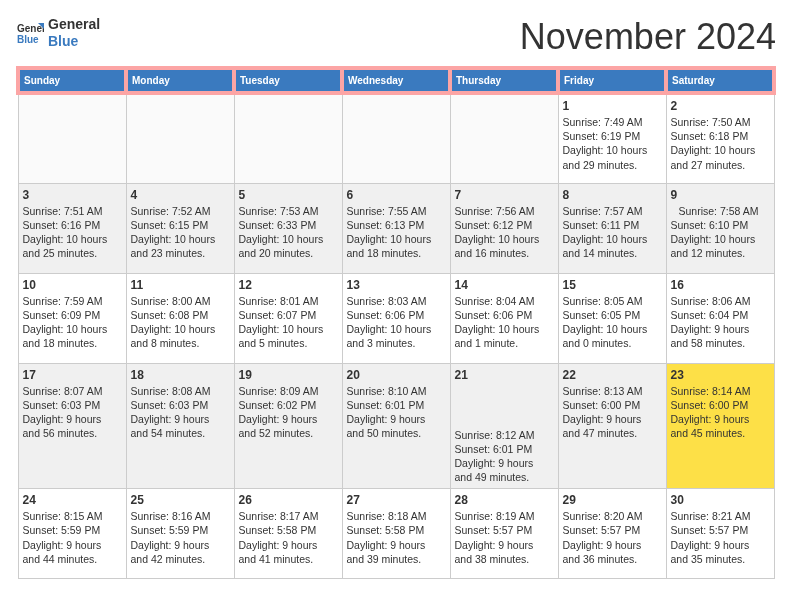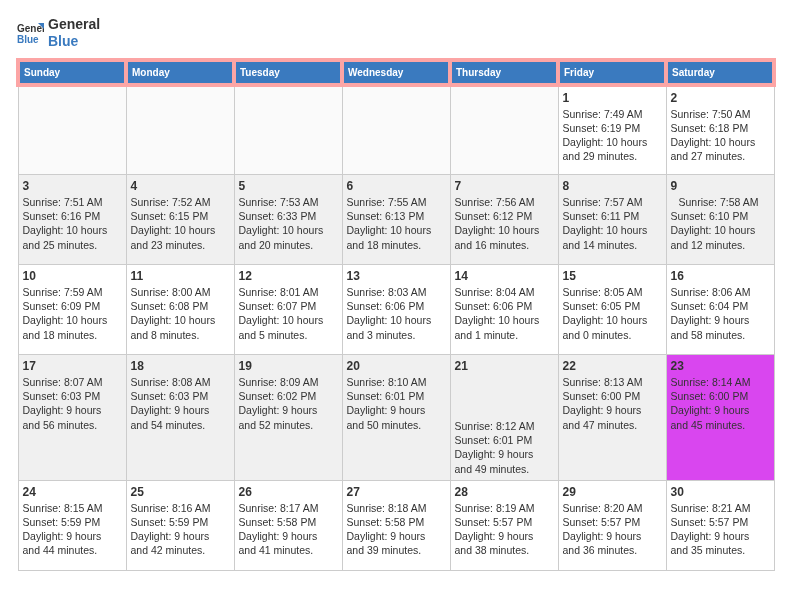--- a/index.html
+++ b/index.html
@@ -82,20 +82,21 @@
       <text x="1" y="13" font-size="10" font-weight="bold" fill="#333" font-family="Arial">General</text>
       <text x="1" y="24" font-size="10" font-weight="bold" fill="#3a7abf" font-family="Arial">Blue</text>
       <polygon points="22,4 28,10 28,4" fill="#3a7abf"></polygon>
     </svg>
     <div>
       <div style="font-size:14px;font-weight:bold;color:#333;line-height:1.2;">General</div>
       <div style="font-size:14px;font-weight:bold;color:#3a7abf;line-height:1.2;">Blue</div>
     </div>
   </div>
   <div class="title-area">
+    <div class="month-title">November 2024</div>
   </div>
 </div>
 
 <table>
   <thead>
     <tr>
     <th>Sunday</th>
         <th>Monday</th>
         <th>Tuesday</th>
         <th>Wednesday</th>
@@ -242,21 +243,21 @@
           <div style="font-size: 10.5px; line-height: 1.35; margin-top: 46px;">Sunrise: 8:12 AM</div>
           <div style="font-size: 10.5px; line-height: 1.35;">Sunset: 6:01 PM</div>
           <div style="font-size: 10.5px; line-height: 1.35;">Daylight: 9 hours and 49 minutes.</div>
         </td>
         <td style="background: rgb(240, 240, 240);">
           <div class="day-num">22</div>
           <div style="font-size: 10.5px; line-height: 1.35;">Sunrise: 8:13 AM</div>
           <div style="font-size: 10.5px; line-height: 1.35;">Sunset: 6:00 PM</div>
           <div style="font-size: 10.5px; line-height: 1.35;">Daylight: 9 hours and 47 minutes.</div>
         </td>
-        <td style="background: #d946ef;">
+        <td style="background: #fde047;">
           <div class="day-num">23</div>
           <div style="font-size: 10.5px; line-height: 1.35;">Sunrise: 8:14 AM</div>
           <div style="font-size: 10.5px; line-height: 1.35;">Sunset: 6:00 PM</div>
           <div style="font-size: 10.5px; line-height: 1.35;">Daylight: 9 hours and 45 minutes.</div>
         </td>
       </tr>
       <tr>
         <td>
           <div class="day-num">24</div>
           <div style="font-size: 10.5px; line-height: 1.35;">Sunrise: 8:15 AM</div>

